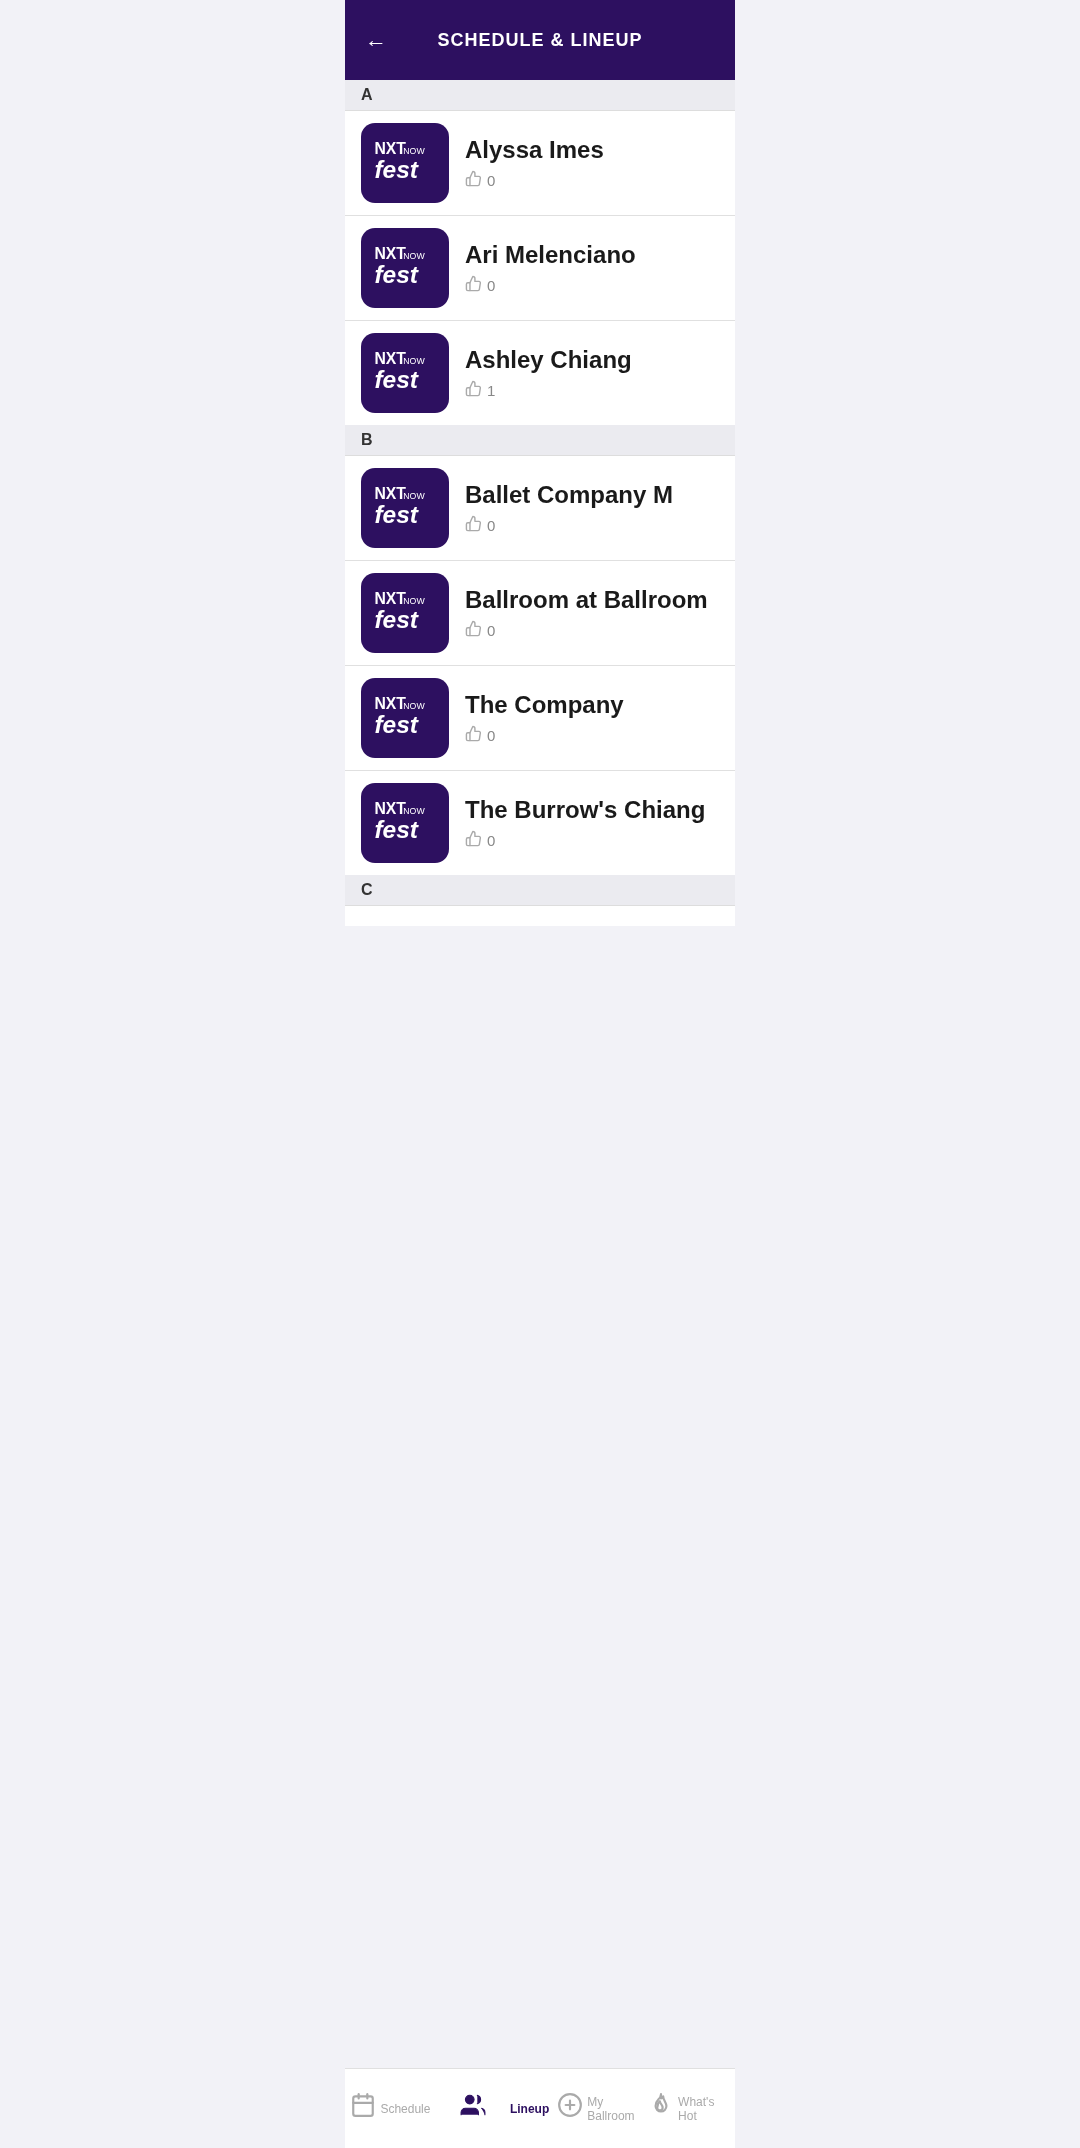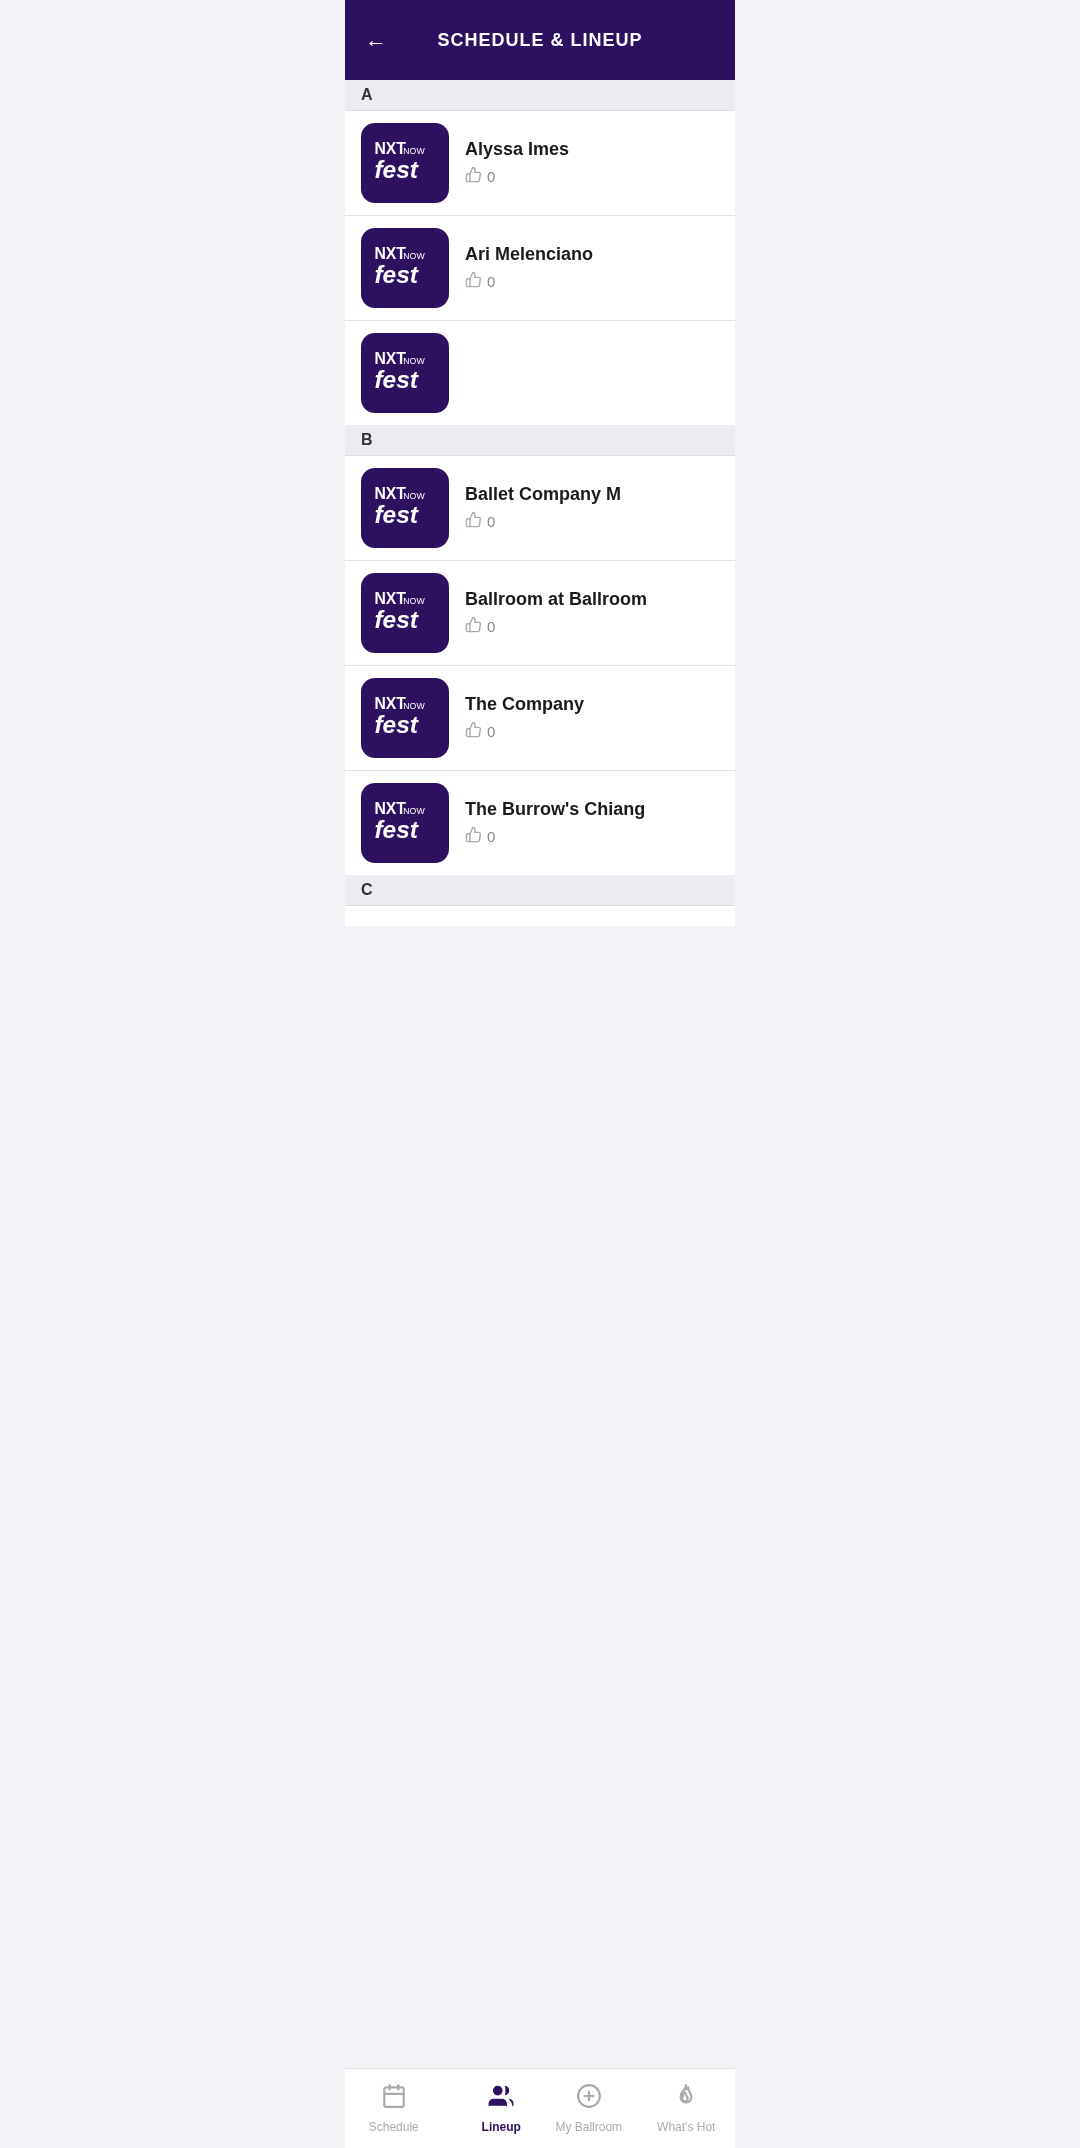--- a/index.html
+++ b/index.html
@@ -123,21 +123,21 @@
     .artist-thumb svg {
       width: 70px;
       height: 60px;
     }
 
     .artist-info {
       flex: 1;
     }
 
     .artist-name {
-      font-size: 18px;
+      font-size: 24px;
       font-weight: 700;
       color: #1a1a1a;
       margin-bottom: 6px;
     }
 
     .artist-likes {
       display: flex;
       align-items: center;
       color: #888;
       font-size: 15px;
@@ -160,21 +160,21 @@
       border-top: 1px solid #e0e0e0;
       display: flex;
       align-items: stretch;
       height: 80px;
       z-index: 100;
     }
 
     .nav-item {
       flex: 1;
       display: flex;
-      flex-direction: column;
+      flex-direction: row;
       align-items: center;
       justify-content: center;
       cursor: pointer;
       gap: 4px;
       padding: 8px 4px;
     }
 
     .nav-item.active .nav-icon,
     .nav-item.active .nav-label {
       color: #2d1060;
@@ -261,20 +261,32 @@
         </div>
       </div>
 
       <div class="list-item">
         <div class="artist-thumb">
           <svg viewBox="0 0 80 65" xmlns="http://www.w3.org/2000/svg">
             <text x="5" y="22" font-family="Arial Black, sans-serif" font-size="18" fill="white" font-weight="900">NXT</text>
             <text x="38" y="22" font-family="Arial, sans-serif" font-size="10" fill="white" font-weight="400">NOW</text>
             <text x="5" y="50" font-family="Arial Black, sans-serif" font-size="28" fill="white" font-weight="900" font-style="italic">fest</text>
           </svg>
+        </div>
+        <div class="artist-info">
+          <div class="artist-name">Ashley Chiang</div>
+          <div class="artist-likes">
+            <span class="like-icon">
+              <svg width="17" height="17" viewBox="0 0 24 24" fill="none" stroke="#aaa" stroke-width="2" stroke-linecap="round" stroke-linejoin="round">
+                <path d="M14 9V5a3 3 0 0 0-3-3l-4 9v11h11.28a2 2 0 0 0 2-1.7l1.38-9a2 2 0 0 0-2-2.3H14z"></path>
+                <path d="M7 22H4a2 2 0 0 1-2-2v-7a2 2 0 0 1 2-2h3"></path>
+              </svg>
+            </span>
+            <span>1</span>
+          </div>
         </div>
       </div>
 
     </div>
   </div>
 
   <div>
     <div class="section-header">B</div>
     <div class="list">
 

